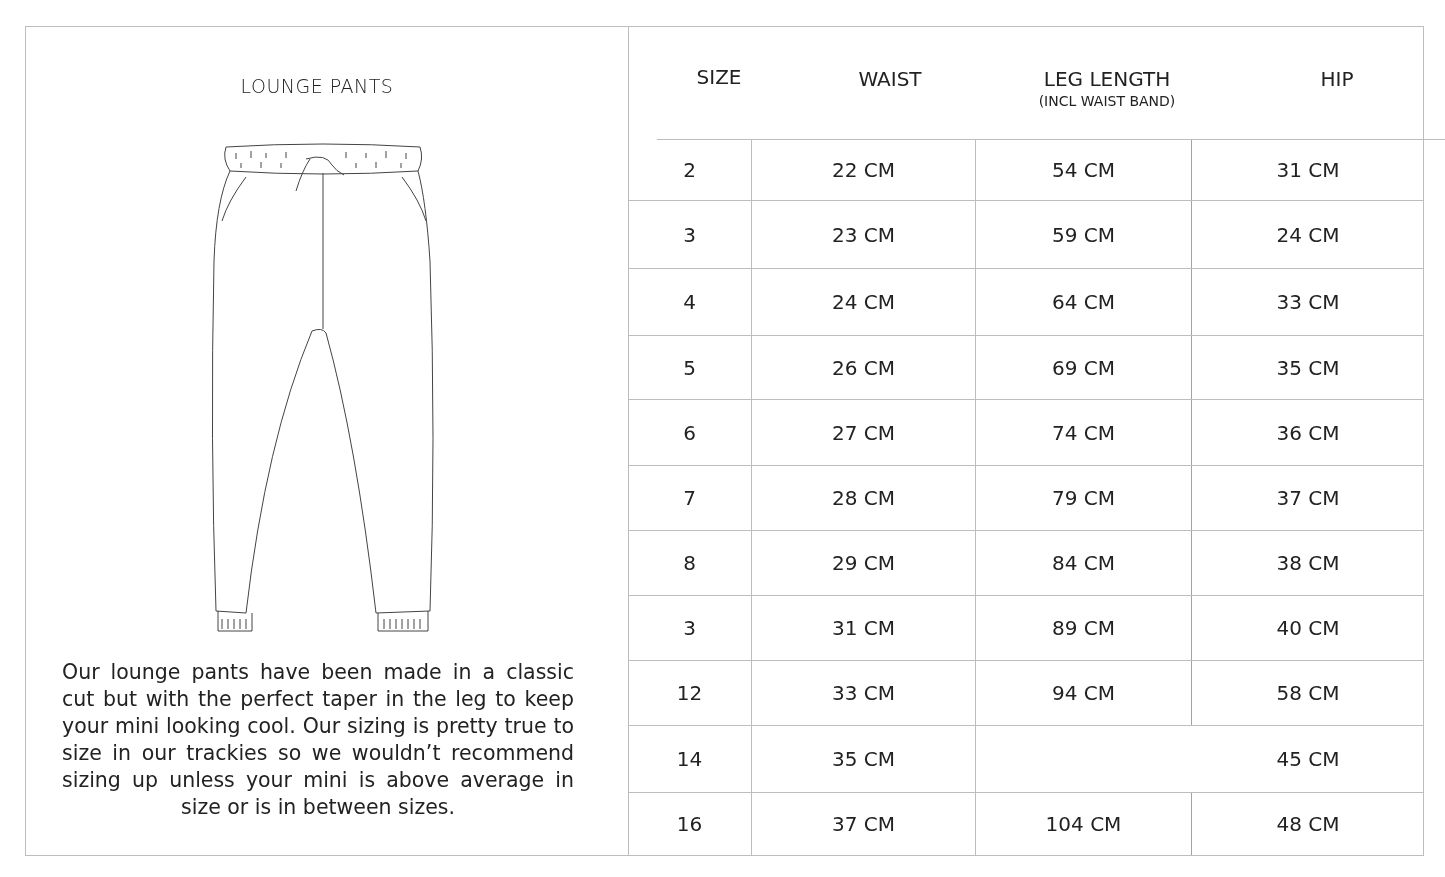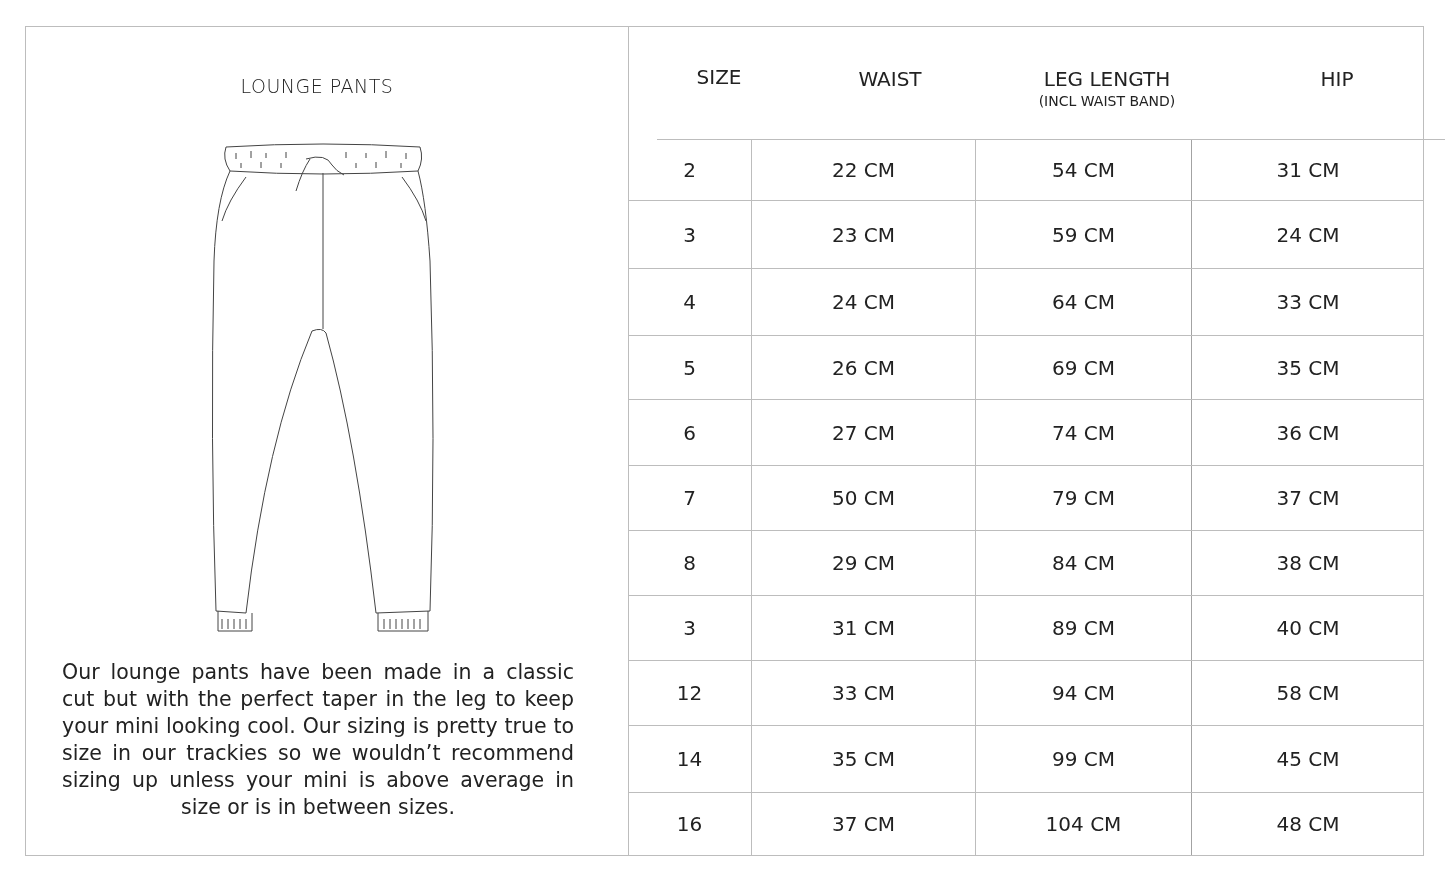--- a/index.html
+++ b/index.html
@@ -75,21 +75,21 @@
       <div class="cell c3">35 CM</div>
     </div>
     <div class="row" style="top:373px;height:66px;">
       <div class="cell c0">6</div>
       <div class="cell c1">27 CM</div>
       <div class="cell c2">74 CM</div>
       <div class="cell c3">36 CM</div>
     </div>
     <div class="row" style="top:439px;height:65px;">
       <div class="cell c0">7</div>
-      <div class="cell c1">50 CM</div>
+      <div class="cell c1">28 CM</div>
       <div class="cell c2">79 CM</div>
       <div class="cell c3">37 CM</div>
     </div>
     <div class="row" style="top:504px;height:65px;">
       <div class="cell c0">8</div>
       <div class="cell c1">29 CM</div>
       <div class="cell c2">84 CM</div>
       <div class="cell c3">38 CM</div>
     </div>
     <div class="row" style="top:569px;height:65px;">
@@ -100,21 +100,20 @@
     </div>
     <div class="row" style="top:634px;height:65px;">
       <div class="cell c0">12</div>
       <div class="cell c1">33 CM</div>
       <div class="cell c2">94 CM</div>
       <div class="cell c3">58 CM</div>
     </div>
     <div class="row" style="top:699px;height:67px;">
       <div class="cell c0">14</div>
       <div class="cell c1">35 CM</div>
-      <div class="cell c2">99 CM</div>
       <div class="cell c3">45 CM</div>
     </div>
     <div class="row" style="top:766px;height:62px;border-bottom:none;">
       <div class="cell c0">16</div>
       <div class="cell c1">37 CM</div>
       <div class="cell c2">104 CM</div>
       <div class="cell c3">48 CM</div>
     </div>
   </div>
 </div>

